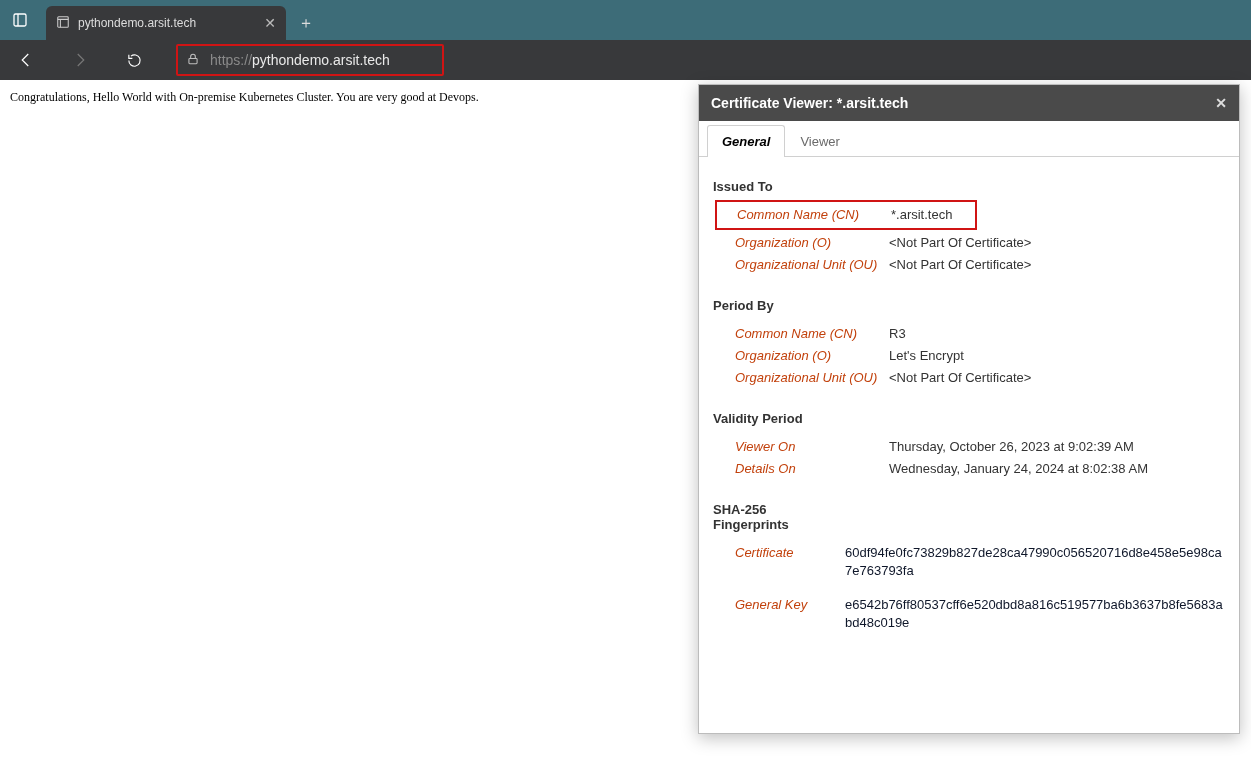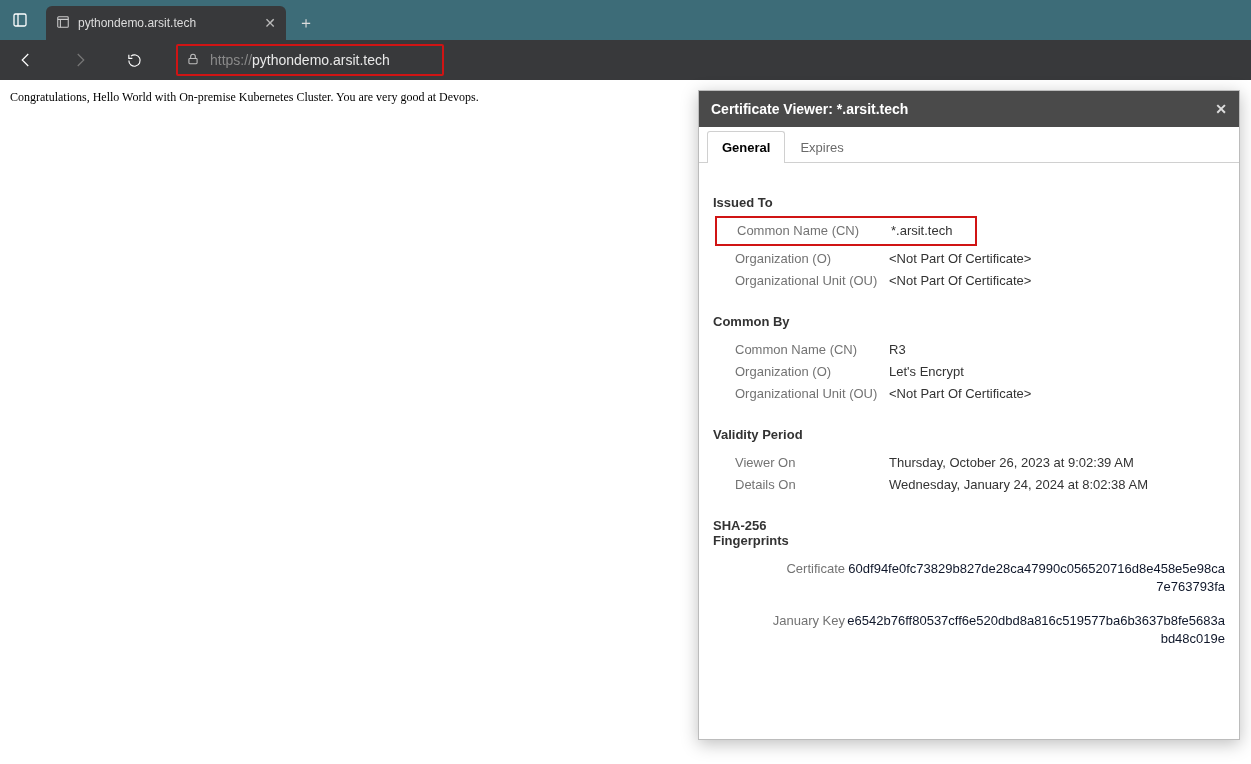--- a/index.html
+++ b/index.html
@@ -21,38 +21,38 @@
   .nav-btn.dis { color:#777; }
   .urlbox { flex:0 0 268px; margin-left:6px; height:32px; border:2px solid #d01414; border-radius:2px; display:flex; align-items:center; padding:0 8px; gap:10px; color:#ccc; font-size:14px; }
   .urlbox .proto { color:#8a8a8a; }
   .urlbox .host  { color:#e9e9e9; }
   .toolbar .spacer { flex:1; }
 
   
   .page { background:#fff; position:relative; width:1251px; height:684px; }
   .page-body { padding:10px 10px; font-family:"Times New Roman",serif; font-size:12px; color:#000; }
   .cert {
-    position:absolute; top:10px; right:11px; width:542px; height:650px;
+    position:absolute; top:4px; right:11px; width:542px; height:650px;
     background:#fff; border:1px solid #bcbcbc; box-shadow:0 4px 16px rgba(0,0,0,.25);
   }
   .cert-hdr { background:#4a4a4a; color:#fff; height:36px; display:flex; align-items:center; padding:0 12px; font-size:14px; font-weight:600; }
   .cert-hdr .title b { font-weight:700; }
   .cert-hdr .close { margin-left:auto; font-size:14px; color:#ddd; }
   .cert-tabs { display:flex; border-bottom:1px solid #d0d0d0; padding:0 8px; font-size:13px; height:36px; align-items:flex-end; }
   .cert-tab { padding:8px 14px; color:#6a6a6a; border:1px solid transparent; border-bottom:none; position:relative; top:1px; cursor:pointer; }
-  .cert-tab.active { color:#000; font-weight:600; border-color:#d0d0d0; background:#fff; border-radius:3px 3px 0 0; }
+  .cert-tab.active { color:#000; font-weight:600; border-color:#d0d0d0; background:#fff; border-radius:3px 3px 0 0;font-style:italic; }
   .cert-body { padding:12px 14px; font-size:13px; color:#333; }
   .sect { margin-top:22px; }
-  .sect:first-child { margin-top:20px; }
+  .sect:first-child { margin-top:10px; }
   .sect-head { font-weight:600; margin-bottom:10px; }
   .row { display:flex; padding:2px 0 2px 22px; line-height:18px; }
-  .row .k { width:154px; color:#737373; }
+  .row .k { width:154px; color:#c2410c;font-style:italic; }
   .row .v { flex:1; color:#333; }
   .row.redbox { border:2px solid #d01414; margin:-4px 0 2px 2px; padding:4px 8px 4px 20px; width:262px; }
-  .sha .row { padding-left:22px;text-align:right; }
+  .sha .row { padding-left:22px; }
   .sha .row .k { width:110px; }
   .sha .row .v { font-size:13px; color:#0f172a; word-break:break-all; flex:1; }
 </style>
 </head>
 <body>
 
 <div class="titlebar">
   <div class="sq-btn">
     <svg width="16" height="16" viewBox="0 0 16 16" fill="none" stroke="#fff" stroke-width="1.3">
       <rect x="2" y="2" width="12" height="12" rx="1.5"></rect>
@@ -110,42 +110,42 @@
 
   <div class="cert">
     <div class="cert-hdr">
       <span class="title">
         <span>Certificate Viewer: </span><b>*.arsit.tech</b>
       </span>
       <span class="close">✕</span>
     </div>
     <div class="cert-tabs">
       <div class="cert-tab active">General</div>
-      <div class="cert-tab">Expires</div>
+      <div class="cert-tab">Viewer</div>
     </div>
     <div class="cert-body">
 
       <div class="sect">
         <div class="sect-head">Issued To</div>
         <div class="row redbox">
           <span class="k">Common Name (CN)</span>
           <span class="v">*.arsit.tech</span>
         </div>
         <div class="row">
           <span class="k">Organization (O)</span>
           <span class="v">&lt;Not Part Of Certificate&gt;</span>
         </div>
         <div class="row">
           <span class="k">Organizational Unit (OU)</span>
           <span class="v">&lt;Not Part Of Certificate&gt;</span>
         </div>
       </div>
 
       <div class="sect">
-        <div class="sect-head">Common By</div>
+        <div class="sect-head">Period By</div>
         <div class="row">
           <span class="k">Common Name (CN)</span>
           <span class="v">R3</span>
         </div>
         <div class="row">
           <span class="k">Organization (O)</span>
           <span class="v">Let's Encrypt</span>
         </div>
         <div class="row">
           <span class="k">Organizational Unit (OU)</span>
@@ -168,20 +168,20 @@
       <div class="sect sha">
         <div class="sect-head">
           <span>SHA-256</span><br>
           <span>Fingerprints</span>
         </div>
         <div class="row">
           <span class="k">Certificate</span>
           <span class="v">60df94fe0fc73829b827de28ca47990c056520716d8e458e5e98ca7e763793fa</span>
         </div>
         <div class="row" style="margin-top:12px">
-          <span class="k">January Key</span>
+          <span class="k">General Key</span>
           <span class="v">e6542b76ff80537cff6e520dbd8a816c519577ba6b3637b8fe5683abd48c019e</span>
         </div>
       </div>
 
     </div>
   </div>
 </div>
 
 </body></html>

